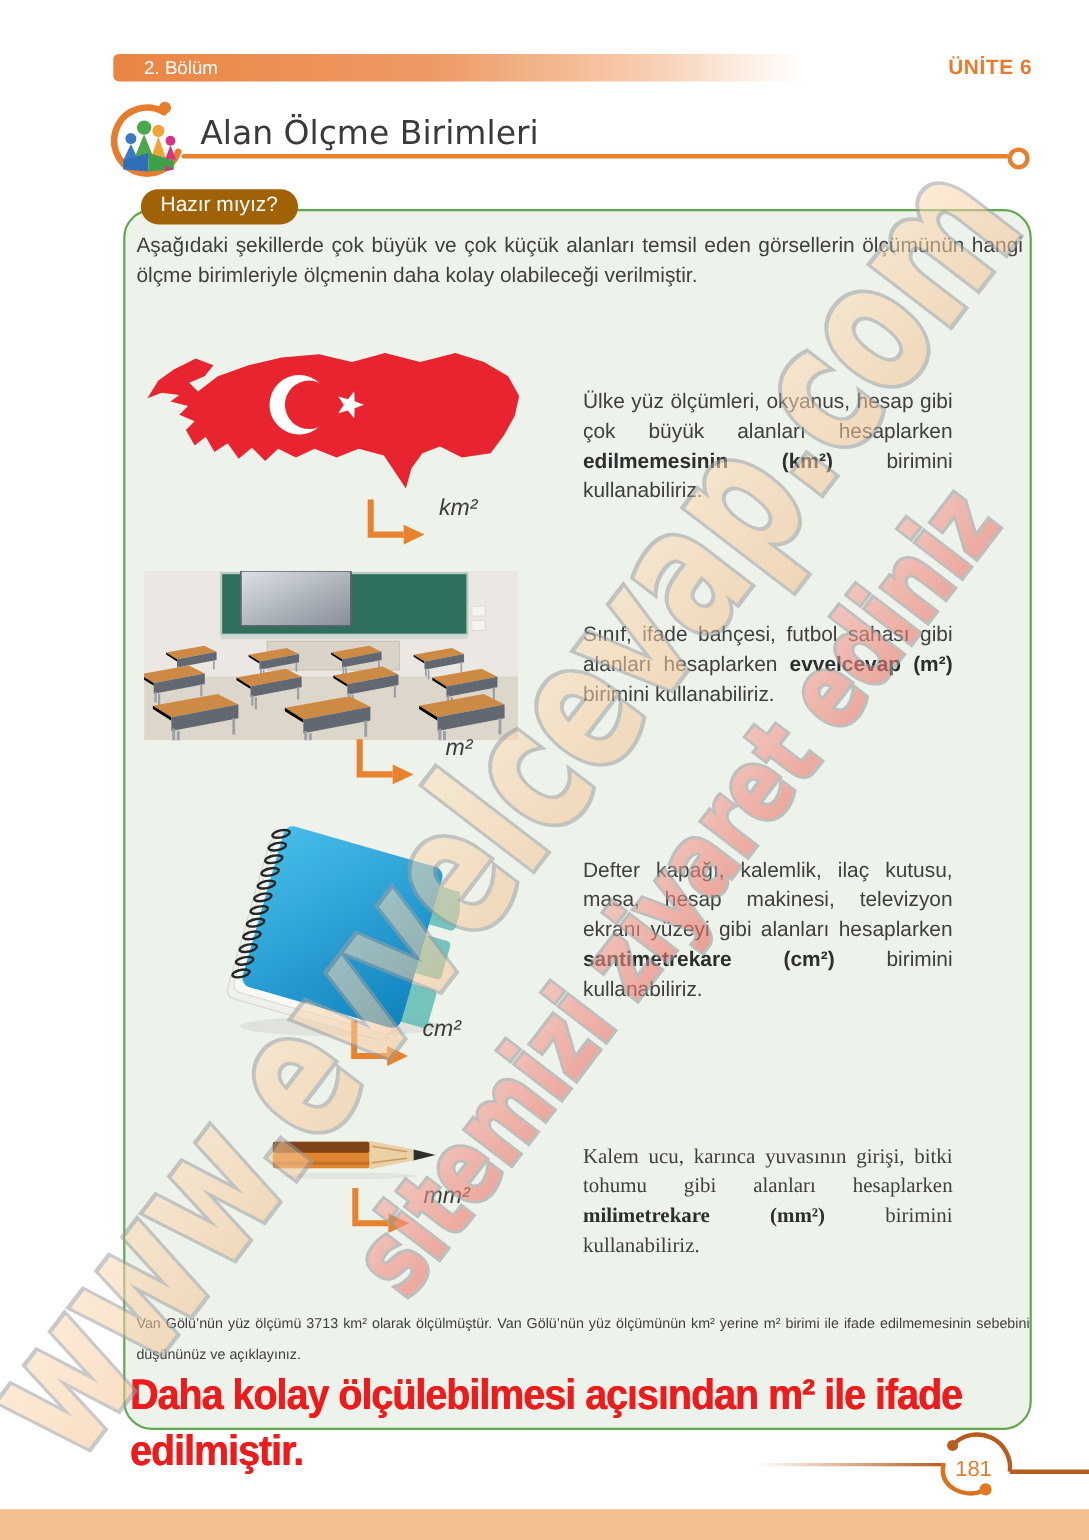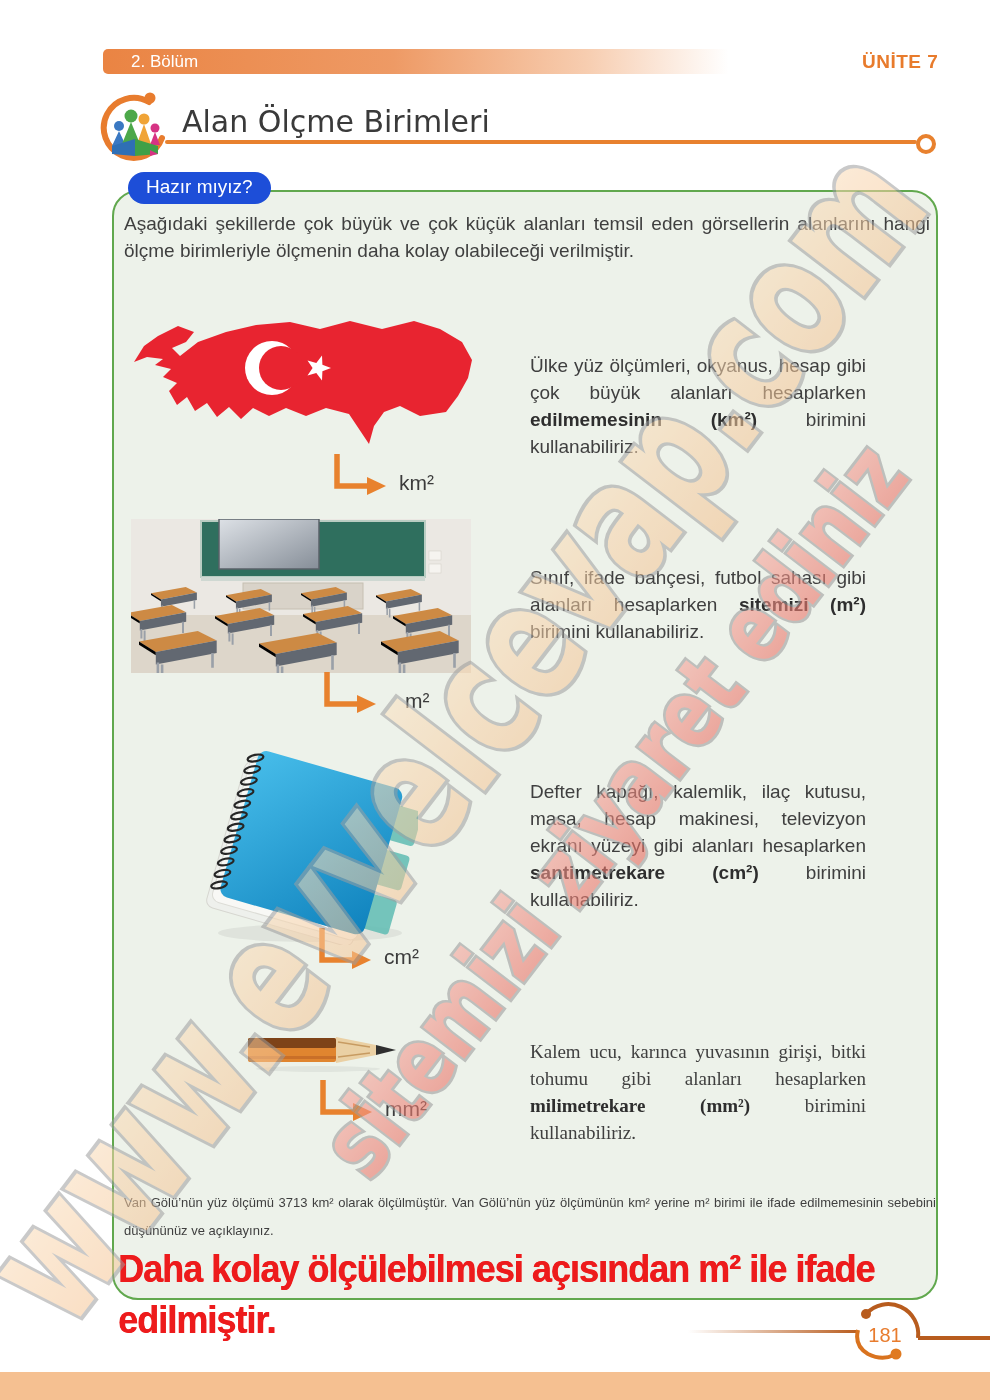--- a/index.html
+++ b/index.html
@@ -15,37 +15,37 @@
 
   
   #logo{left:98px;top:86px;width:76px;height:82px;}
   #page-title{left:182px;top:104px;font-size:30px;color:#3a3a3a;font-family:"DejaVu Sans","Liberation Sans",sans-serif;}
   #title-rule{left:165px;top:140px;width:752px;height:4px;background:#e8812e;border-radius:2px;}
   #title-ring{left:916px;top:134px;width:12px;height:12px;border:4px solid #e8812e;border-radius:50%;background:#fff;}
 
   
   #ready-box{left:112px;top:190px;width:822px;height:1106px;background:#edf2ea;
     border:2px solid #61a84e;border-radius:26px;}
-  #ready-badge{left:128px;top:172px;background:#1d4ed8;border-radius:16px;color:#fff;
+  #ready-badge{left:128px;top:172px;background:#a16207;border-radius:16px;color:#fff;
     font-size:19px;padding:4px 18px 6px 18px;}
   #intro-text{left:124px;top:210px;width:806px;font-size:19px;line-height:27px;text-align:justify;}
 
   
   .sec-text{position:absolute;left:530px;width:336px;font-size:19px;line-height:27px;text-align:justify;}
   .sec-text b{color:#2e2e2e;}
   #sec-text-0{top:333px;} #sec-text-1{top:545px;} #sec-text-2{top:759px;} #sec-text-3{top:1019px;font-family:Liberation Serif, serif;}
 
   
   #turkey-map{left:122px;top:306px;width:356px;height:158px;}
   #classroom{left:131px;top:519px;width:340px;height:154px;}
   #notebook{left:192px;top:743px;width:226px;height:202px;}
   #pencil{left:246px;top:1030px;width:156px;height:44px;}
 
   
-  .arrow-unit{position:absolute;display:flex;align-items:flex-end;}
+  .arrow-unit{position:absolute;display:flex;align-items:flex-start;font-style:italic;}
   .arrow-unit svg{display:block;}
   .arrow-unit .u-label{font-size:21px;color:#3c3c3c;margin-left:9px;padding-bottom:1px;}
   #arrow-0{left:332px;top:450px;} #arrow-1{left:322px;top:668px;gap:16px;}
   #arrow-2{left:317px;top:924px;} #arrow-3{left:318px;top:1076px;}
 
   
   #question-text{left:124px;top:1189px;width:812px;font-size:13px;line-height:27.5px;text-align:justify;}
   #answer-text{left:118px;top:1243px;color:#ed1b1c;font-weight:bold;font-size:39px;
     line-height:51px;letter-spacing:-1px;white-space:nowrap;transform:scaleX(.92);
     transform-origin:left top;text-shadow:.6px 0 0 #ed1b1c;}
@@ -60,21 +60,21 @@
 
   
   #watermark{left:0;top:0;width:990px;height:1400px;pointer-events:none;z-index:50;}
 </style>
 </head>
 <body>
 
 <div id="header-bar" class="abs">
   <span>2. Bölüm</span>
 </div>
-<div id="unit-label" class="abs">ÜNİTE 7</div>
+<div id="unit-label" class="abs">ÜNİTE 6</div>
 
 <svg id="logo" class="abs" viewBox="0 0 76 82">
   <path d="M51,16 A30,30 0 1 0 64,52" stroke="#e87c2e" stroke-width="6" fill="none" stroke-linecap="round"></path>
   <circle cx="52" cy="12" r="5.5" fill="#e87c2e"></circle>
   <circle cx="21" cy="40" r="5" fill="#3a78c2"></circle>
   <path d="M21,45 L14,60 L28,60 Z" fill="#3a78c2"></path>
   <circle cx="33" cy="30" r="6.5" fill="#4ca84a"></circle>
   <path d="M33,36 L24,58 L42,58 Z" fill="#4ca84a"></path>
   <circle cx="46" cy="33" r="5.5" fill="#f0a437"></circle>
   <path d="M46,38 L39,58 L53,58 Z" fill="#f0a437"></path>
@@ -83,21 +83,21 @@
   <path d="M14,60 L37,53 L37,70 L14,68 Z" fill="#2f6fb5"></path>
   <path d="M60,60 L37,53 L37,70 L60,68 Z" fill="#3fa047"></path>
   <path d="M52,64 L60,68 L52,70 Z" fill="#d63384"></path>
 </svg>
 <div id="page-title" class="abs">Alan Ölçme Birimleri</div>
 <div id="title-rule" class="abs"></div>
 <div id="title-ring" class="abs"></div>
 
 <div id="ready-box" class="abs"></div>
 <div id="ready-badge" class="abs">Hazır mıyız?</div>
-<div id="intro-text" class="abs">Aşağıdaki şekillerde çok büyük ve çok küçük alanları temsil eden görsellerin alanlarını hangi ölçme birimleriyle ölçmenin daha kolay olabileceği verilmiştir.</div>
+<div id="intro-text" class="abs">Aşağıdaki şekillerde çok büyük ve çok küçük alanları temsil eden görsellerin ölçümünün hangi ölçme birimleriyle ölçmenin daha kolay olabileceği verilmiştir.</div>
 
 <svg id="turkey-map" class="abs" viewBox="0 0 356 158">
   <path fill="#e82430" d="M12,56 L22,40 L36,30 L56,20 L72,26 L64,36 L50,42 L58,50
     L76,36 L104,26 L134,19 L168,16 L198,23 L228,15 L260,23 L292,15 L318,23 L340,36 L350,54
     L346,72 L336,90 L324,106 L298,110 L278,100 L262,106 L252,120 L247,138
     L239,126 L227,108 L204,102 L184,110 L164,102 L147,110 L131,102
     L119,113 L107,101 L95,111 L85,97 L73,105 L65,91 L55,99 L47,85
     L55,77 L41,71 L49,63 L33,59 L41,53 L25,51 Z"></path>
   <circle cx="150" cy="62" r="27" fill="#ffffff"></circle>
   <circle cx="159" cy="62" r="22" fill="#e82430"></circle>
@@ -145,21 +145,21 @@
   <use href="#desk" transform="translate(128,114) scale(1.05)"></use>
   <use href="#desk" transform="translate(250,112) scale(1.05)"></use>
 </svg>
 <div id="arrow-1" class="arrow-unit">
   <svg width="58" height="46" viewBox="0 0 58 46">
     <path d="M5,4 V36 H35" stroke="#e8822e" stroke-width="5.5" fill="none"></path>
     <polygon points="35,27 54,36 35,45" fill="#e8822e"></polygon>
   </svg>
   <span class="u-label">m²</span>
 </div>
-<p class="sec-text" id="sec-text-1"><span>Sınıf, ifade bahçesi, futbol sahası gibi alanları hesaplarken </span><b>sitemizi (m²)</b><span> birimini kullanabiliriz.</span></p>
+<p class="sec-text" id="sec-text-1"><span>Sınıf, ifade bahçesi, futbol sahası gibi alanları hesaplarken </span><b>evvelcevap (m²)</b><span> birimini kullanabiliriz.</span></p>
 
 <svg id="notebook" class="abs" viewBox="0 0 226 202">
   <defs>
     <linearGradient id="coverg" x1="0" y1="0" x2="1" y2="1">
       <stop offset="0" stop-color="#47bdea"></stop>
         <stop offset="1" stop-color="#0f82bd"></stop>
     </linearGradient>
   </defs>
   <ellipse cx="118" cy="190" rx="92" ry="9" fill="#000" opacity=".06"></ellipse>
   <g transform="rotate(16 113 100)">

